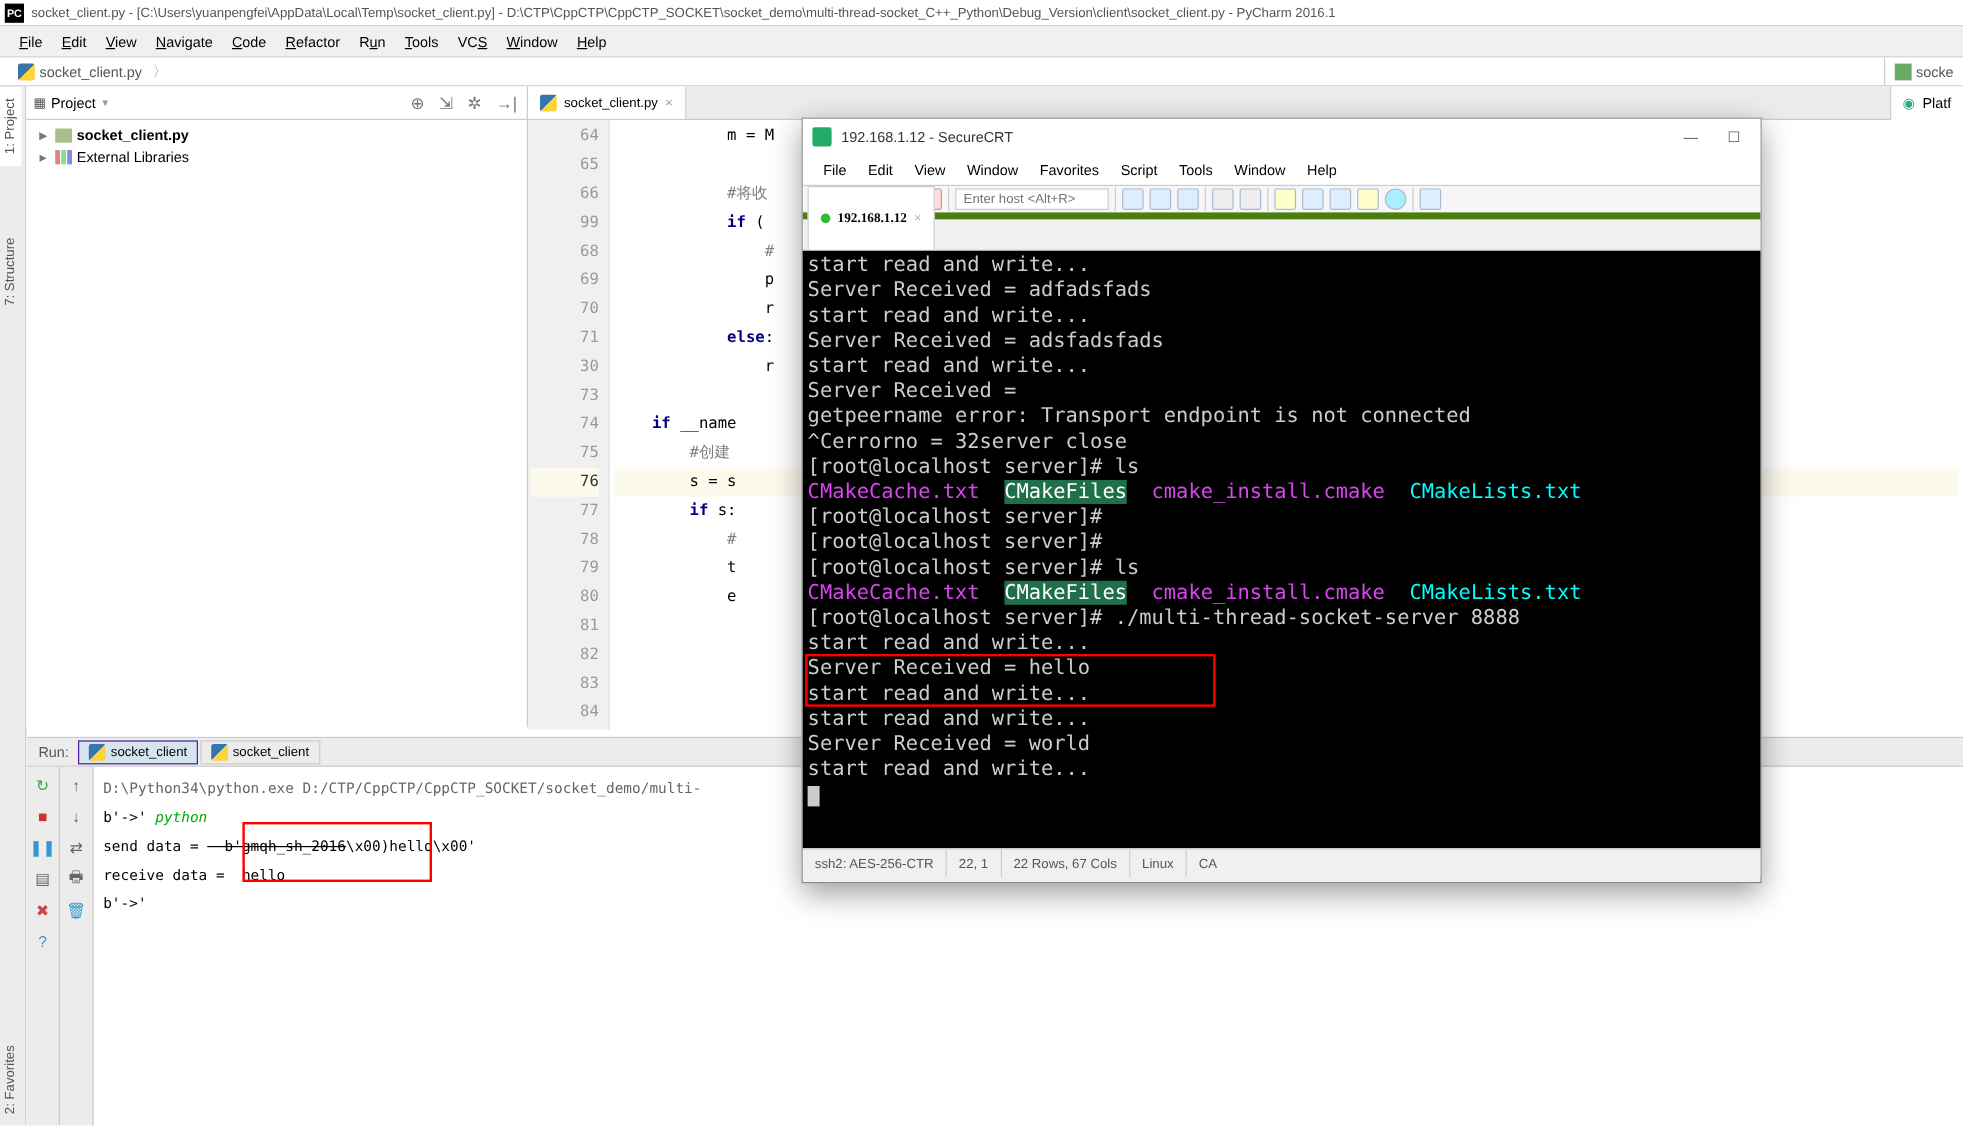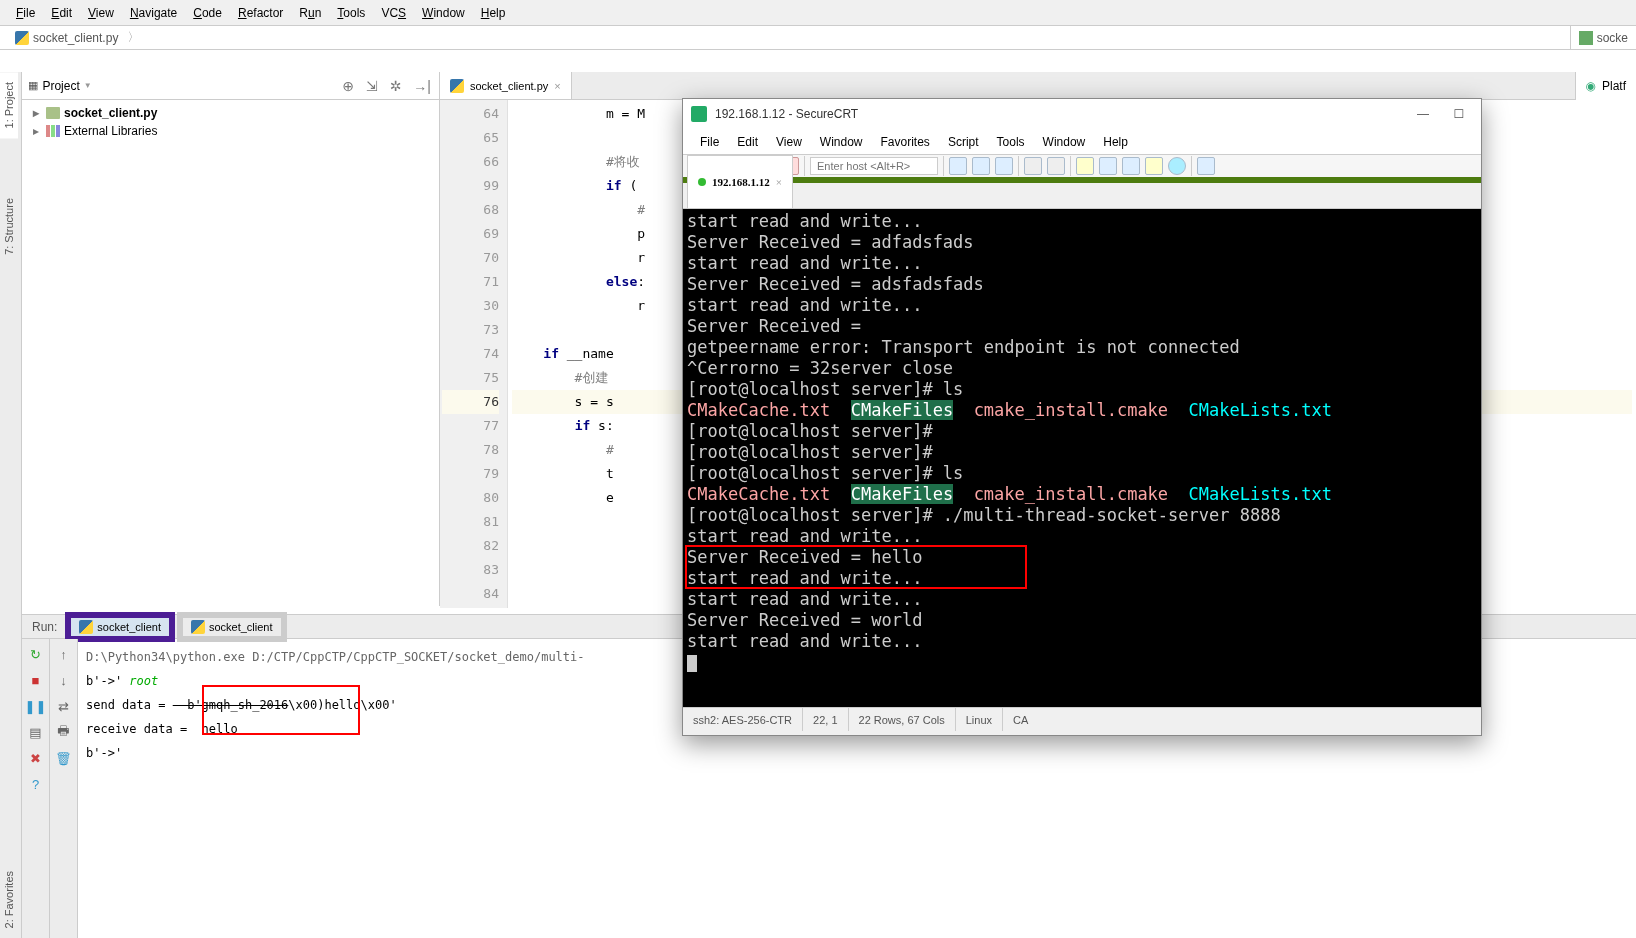--- a/index.html
+++ b/index.html
@@ -52,67 +52,71 @@
 .gutter .curr { color:#333; background:#fcfaed; }
 .code { flex:1; font-family:Consolas,monospace; font-size:13px; line-height:24px; padding:2px 4px; white-space:pre; color:#000; }
 .code .kw { color:#000080; font-weight:bold; }
 .code .cm { color:#808080; }
 .code .hl { background:#fcfaed; display:block; }
 
 
 .run-panel { position:absolute; left:22px; right:0; bottom:0; height:324px; background:#fff; border-top:1px solid #ccc; }
 .run-header { height:24px; border-bottom:1px solid #ccc; display:flex; align-items:center; padding-left:4px; gap:2px; background:#ececec; }
 .run-header .lbl { padding:0 6px; color:#555; }
-.run-tab { display:flex; align-items:center; gap:4px; padding:2px 8px; background:#d6e4f0; border:6px solid #4c1d95; font-size:11px; }
+.run-tab { display:flex; align-items:center; gap:4px; padding:2px 8px; background:#d6e4f0; border:1px solid #4c1d95; font-size:11px; }
 .run-tab.inactive { background:#ececec; border-color:#ccc; }
 .run-body { display:flex; height:calc(100% - 24px); }
 .run-gutter { width:28px; background:#ececec; border-right:1px solid #ccc; display:flex; flex-direction:column; align-items:center; gap:8px; padding-top:6px; }
 .run-gutter2 { width:28px; background:#ececec; border-right:1px solid #ccc; display:flex; flex-direction:column; align-items:center; gap:8px; padding-top:6px; }
 .run-gutter .b, .run-gutter2 .b { width:18px; height:18px; display:flex; align-items:center; justify-content:center; font-size:13px; color:#666; }
 .run-out { flex:1; font-family:Consolas,monospace; font-size:12px; line-height:24px; padding:6px 8px; white-space:pre; }
 .run-out .path { color:#666; }
 .run-out .input { color:#0a0; font-style:italic; }
 .run-out .strike { text-decoration:line-through; }
 .red-box1 { position:absolute; border:2px solid red; pointer-events:none; }
 
 
-.securecrt { position:absolute; left:682px; top:98px; width:800px; height:638px; background:#f0f0f0; border:1px solid #888; box-shadow:0 8px 24px rgba(0,0,0,0.4); }
+.securecrt { position:absolute; left:668px; top:98px; width:800px; height:638px; background:#f0f0f0; border:1px solid #888; box-shadow:0 8px 24px rgba(0,0,0,0.4); }
 .sc-title { height:30px; background:#fff; display:flex; align-items:center; padding:0 8px; gap:8px; color:#333; }
 .sc-title .icon-sc { width:16px; height:16px; background:#2a6; border-radius:2px; }
 .sc-title .spacer { flex:1; }
 .sc-title .winbtn { width:28px; text-align:center; font-size:12px; color:#555; cursor:pointer; }
 .sc-menubar { height:26px; background:#fff; display:flex; align-items:center; padding-left:8px; gap:0; border-bottom:1px solid #ccc; }
 .sc-menubar span { padding:4px 9px; cursor:pointer; font-size:12px; }
 .sc-toolbar { height:28px; background:#f6f6f6; border-bottom:6px solid #4d7c0f; display:flex; align-items:center; padding:0 6px; gap:5px; }
 .sc-toolbar .tbtn { width:18px; height:18px; background:#def; border:1px solid #abc; border-radius:2px; }
 .sc-toolbar .tbtn.red { background:#fdd; border-color:#c99; }
 .sc-toolbar .tbtn.yel { background:#ffc; }
 .sc-toolbar .tbtn.gray { background:#eee; }
 .sc-toolbar .tbtn.info { background:#aef; border-radius:50%; }
 .sc-toolbar .sep { width:1px; height:20px; background:#ccc; }
 .sc-toolbar input { border:1px solid #ccc; padding:2px 6px; font-size:11px; width:128px; color:#888; }
 .sc-tabs { height:26px; background:#f0f0f0; border-bottom:1px solid #ccc; display:flex; align-items:flex-end; padding-left:4px; }
 .sc-tab { background:#fff; border:1px solid #ccc; border-bottom:none; padding:20px 10px; display:flex; align-items:center; gap:6px; font-size:11px; font-weight:bold;font-family:Liberation Serif, serif; }
 .sc-tab .dot { width:8px; height:8px; background:#3b3; border-radius:50%; }
 .sc-tab .close { color:#999; font-weight:normal; }
 .sc-term { background:#000; color:#ccc; font-family:Consolas,monospace; font-size:17px; line-height:21px; padding:2px 4px; height:498px; overflow:hidden; white-space:pre; }
-.sc-term .g { color:#fca5a5; }
+.sc-term .g { color:#d946ef; }
 .sc-term .bsel { background:#1f6f4a; color:#fff; }
 .sc-term .c { color:#0ff; }
 .sc-term .cursor { background:#ccc; display:inline-block; width:10px; height:17px; vertical-align:text-bottom; }
 .red-box2 { position:absolute; border:2px solid red; pointer-events:none; }
 .sc-status { height:24px; background:#f0f0f0; border-top:1px solid #ccc; display:flex; align-items:center; font-size:11px; color:#555; }
 .sc-status div { padding:0 10px; border-right:1px solid #ccc; height:100%; display:flex; align-items:center; }
 .sc-status .grow { flex:1; }
 </style>
 </head>
 <body>
 
 <div class="pycharm">
 
+  <div class="title-bar">
+    <div class="icon-pc">PC</div>
+    <span>socket_client.py - [C:\Users\yuanpengfei\AppData\Local\Temp\socket_client.py] - D:\CTP\CppCTP\CppCTP_SOCKET\socket_demo\multi-thread-socket_C++_Python\Debug_Version\client\socket_client.py - PyCharm 2016.1</span>
+  </div>
 
   <div class="menubar">
     <span><u>F</u>ile</span>
     <span><u>E</u>dit</span>
     <span><u>V</u>iew</span>
     <span><u>N</u>avigate</span>
     <span><u>C</u>ode</span>
     <span><u>R</u>efactor</span>
     <span>R<u>u</u>n</span>
     <span><u>T</u>ools</span>
@@ -248,21 +252,21 @@
         <div class="b" style="color:#39c">?</div>
       </div>
       <div class="run-gutter2">
         <div class="b">↑</div>
         <div class="b">↓</div>
         <div class="b">⇄</div>
         <div class="b">🖶</div>
         <div class="b" style="color:#39c">🗑</div>
       </div>
       <div class="run-out"><span class="path">D:\Python34\python.exe D:/CTP/CppCTP/CppCTP_SOCKET/socket_demo/multi-</span>
-<span>b'-&gt;'</span><span class="input"> </span><span class="input">root</span>
+<span>b'-&gt;'</span><span class="input"> </span><span class="input">python</span>
 <span>send data = </span><span class="strike">  b'gmqh_sh_2016</span><span>\x00)hello\x00'</span>
 <span>receive data =  hello</span>
 <span>b'-&gt;'</span></div>
       <div class="red-box1" style="left:180px; top:70px; width:158px; height:50px"></div>
     </div>
   </div>
 </div>
 
 <div class="securecrt">
   <div class="sc-title">

